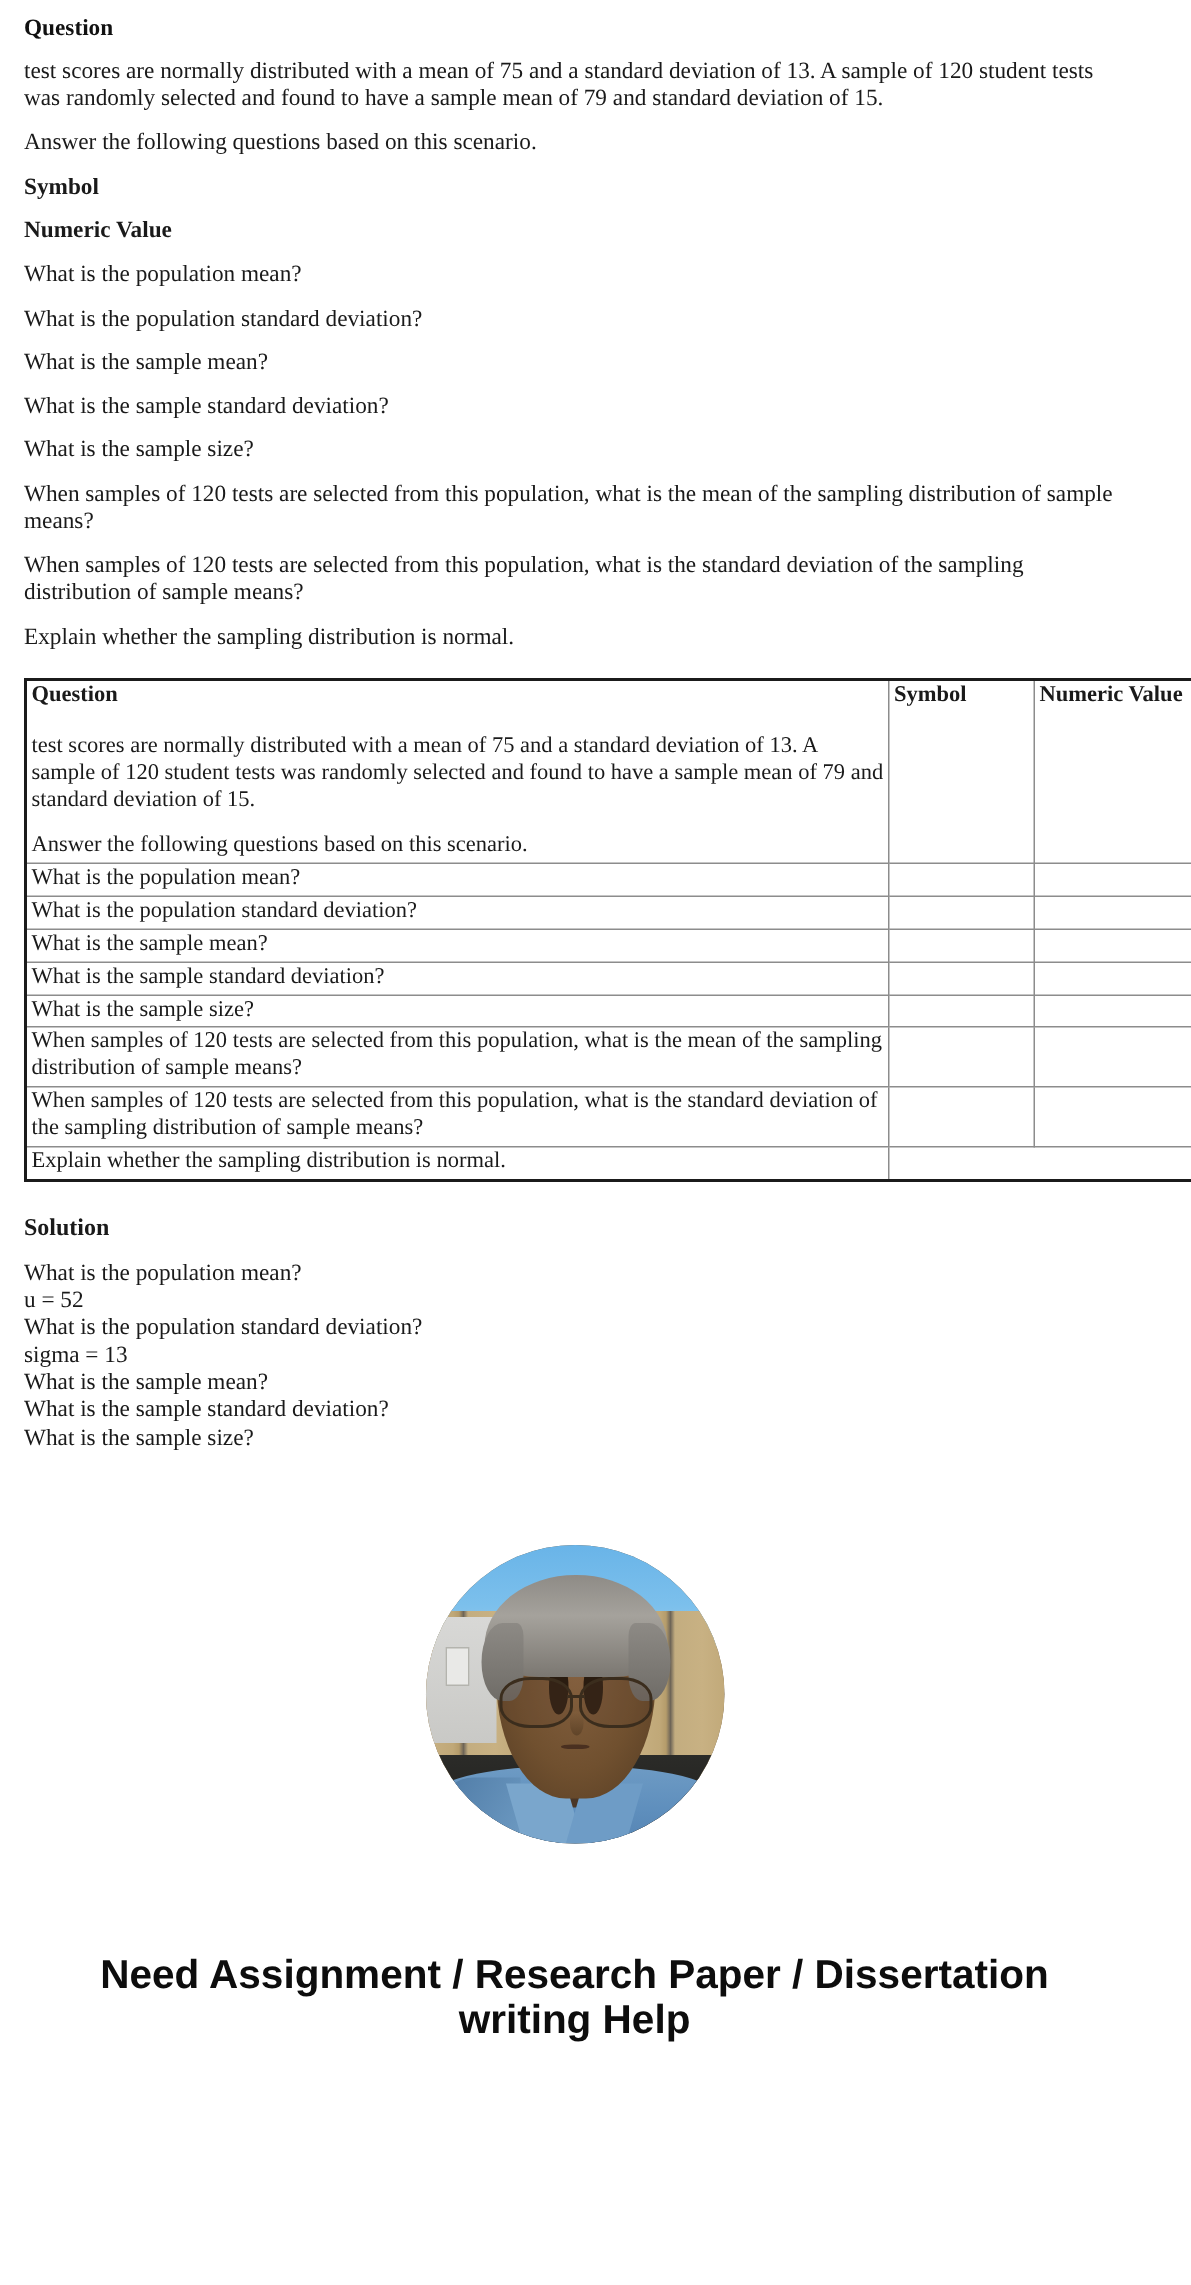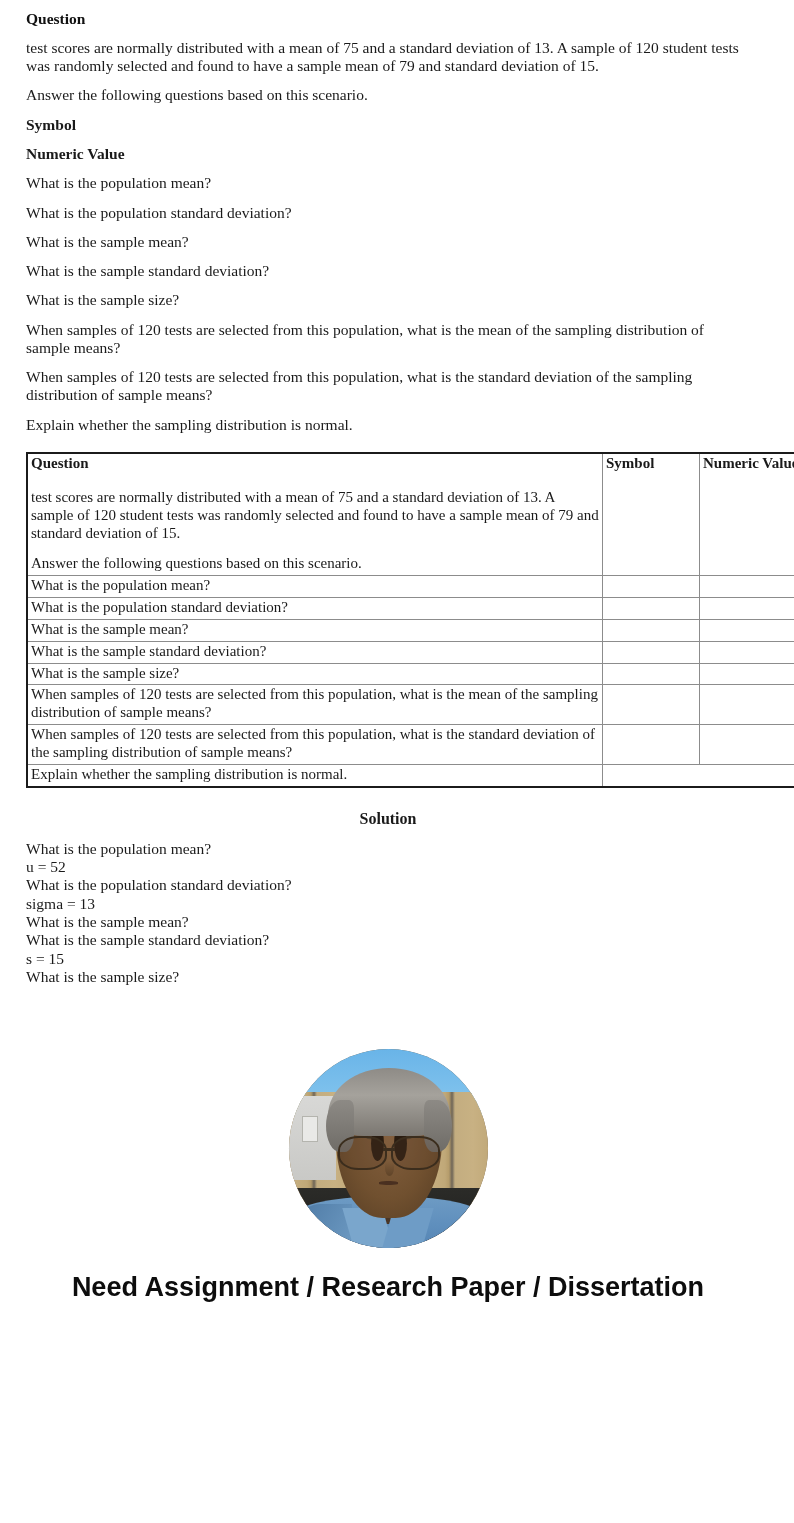--- a/index.html
+++ b/index.html
@@ -9,21 +9,21 @@
     background: #ffffff;
   }
   body {
     width: 794px;
     min-height: 1523px;
     font-family: "Liberation Serif", "DejaVu Serif", serif;
     color: #1a1a1a;
     -webkit-font-smoothing: antialiased;
   }
   .page {
-    padding: 0 8px 0 26px;
+    padding: 0 8px 0 16px;
     box-sizing: border-box;
     width: 758px;
   }
   h3.heading {
     font-size: 15.5px;
     font-weight: bold;
     margin: 10px 0 10px 0;
     line-height: 1.15;
     color: #111;
   }
@@ -67,21 +67,20 @@
   .cell-body { margin: 0; }
   .cell-gap { height: 13px; }
   .cell-tail { margin: 0; }
   .hdr-label { font-weight: bold; }
 
   
   h3.solution-heading {
     font-size: 16px;
     font-weight: bold;
     margin: 22px 0 12px 0;
-    text-align: center;
   }
   .sol-lines {
     font-size: 15.5px;
     line-height: 1.185;
     margin: 0;
   }
   .sol-lines div { white-space: pre; }
 
   
   .avatar-wrap {
@@ -192,21 +191,21 @@
     background: linear-gradient(180deg, rgba(130,96,62,0.5), rgba(80,56,32,0.6));
     border-radius: 40% 40% 50% 50%;
   }
   .av-mouth {
     position: absolute; left: 41%; top: 73%; width: 18%; height: 2.5%;
     background: #4a3020; border-radius: 40%;
   }
 
   
   .footer {
-    margin-top: 24px;
+    margin-top: 72px;
     text-align: center;
     font-family: "Liberation Sans", "DejaVu Sans", sans-serif;
     font-weight: bold;
     font-size: 27px;
     line-height: 1.12;
     color: #0d0d0d;
     padding: 0 12px;
   }
   .footer .line2 { display: block; }
 </style>
@@ -296,21 +295,20 @@
 
   <h3 class="solution-heading">Solution</h3>
 
   <div class="sol-lines">
     <div>What is the population mean?</div>
     <div>u = 52</div>
     <div>What is the population standard deviation?</div>
     <div>sigma = 13</div>
     <div>What is the sample mean?</div>
     <div>What is the sample standard deviation?</div>
-    <div>s = 15</div>
     <div>What is the sample size?</div>
   </div>
 
   <div class="avatar-wrap">
     <div class="avatar">
       <div class="av-sky"></div>
       <div class="av-wall"></div>
       <div class="av-wall-left"></div>
       <div class="av-switch"></div>
       <div class="av-dark"></div>
@@ -333,15 +331,16 @@
       <div class="av-glass">
         <div class="av-lens l"></div>
         <div class="av-lens r"></div>
         <div class="av-bridge"></div>
       </div>
     </div>
   </div>
 
   <div class="footer">
     <span>Need Assignment / Research Paper / Dissertation</span>
+    <span class="line2">writing Help</span>
   </div>
 
 </div>
 
 </body></html>

